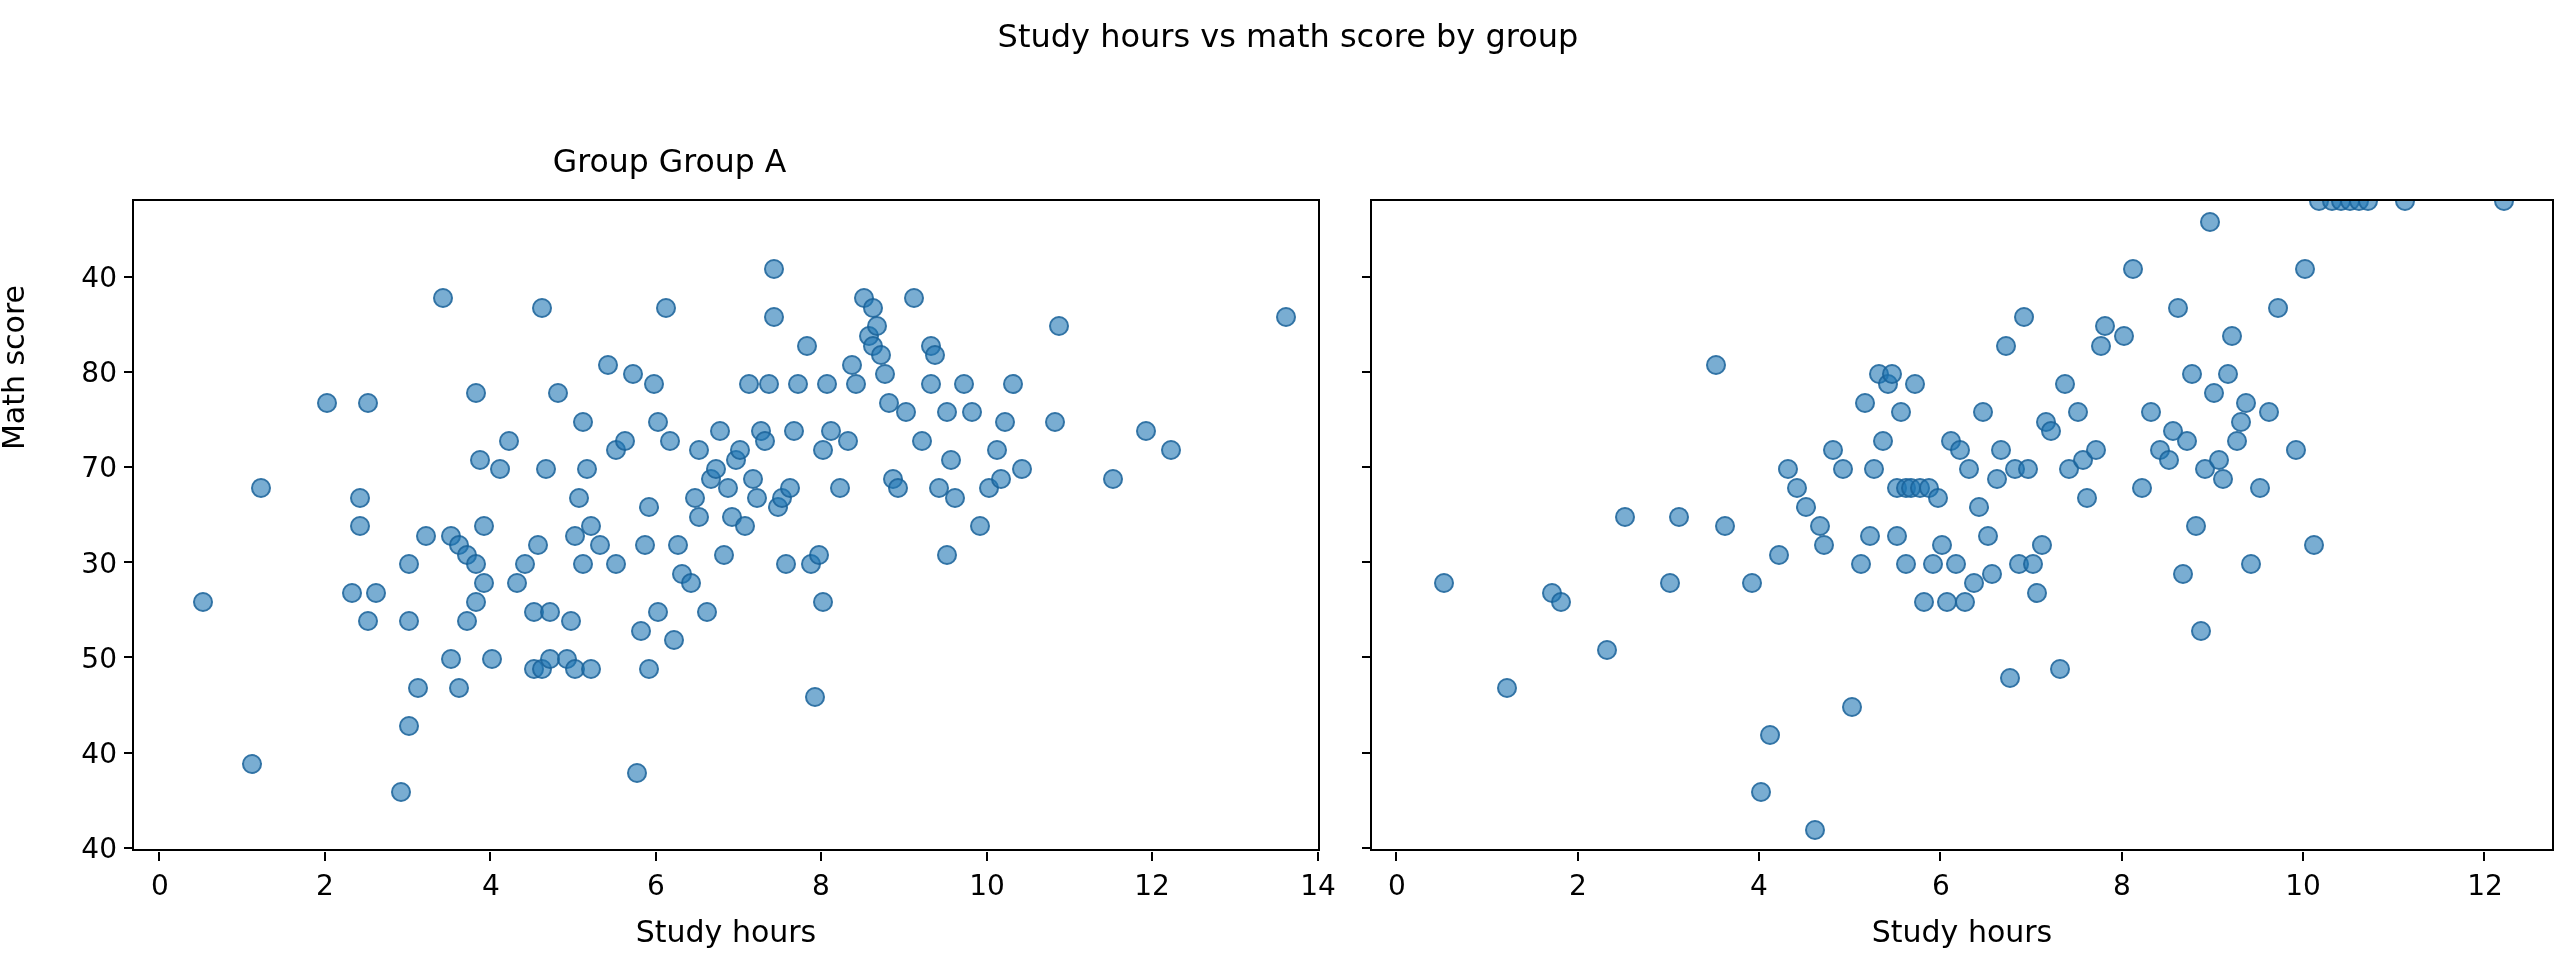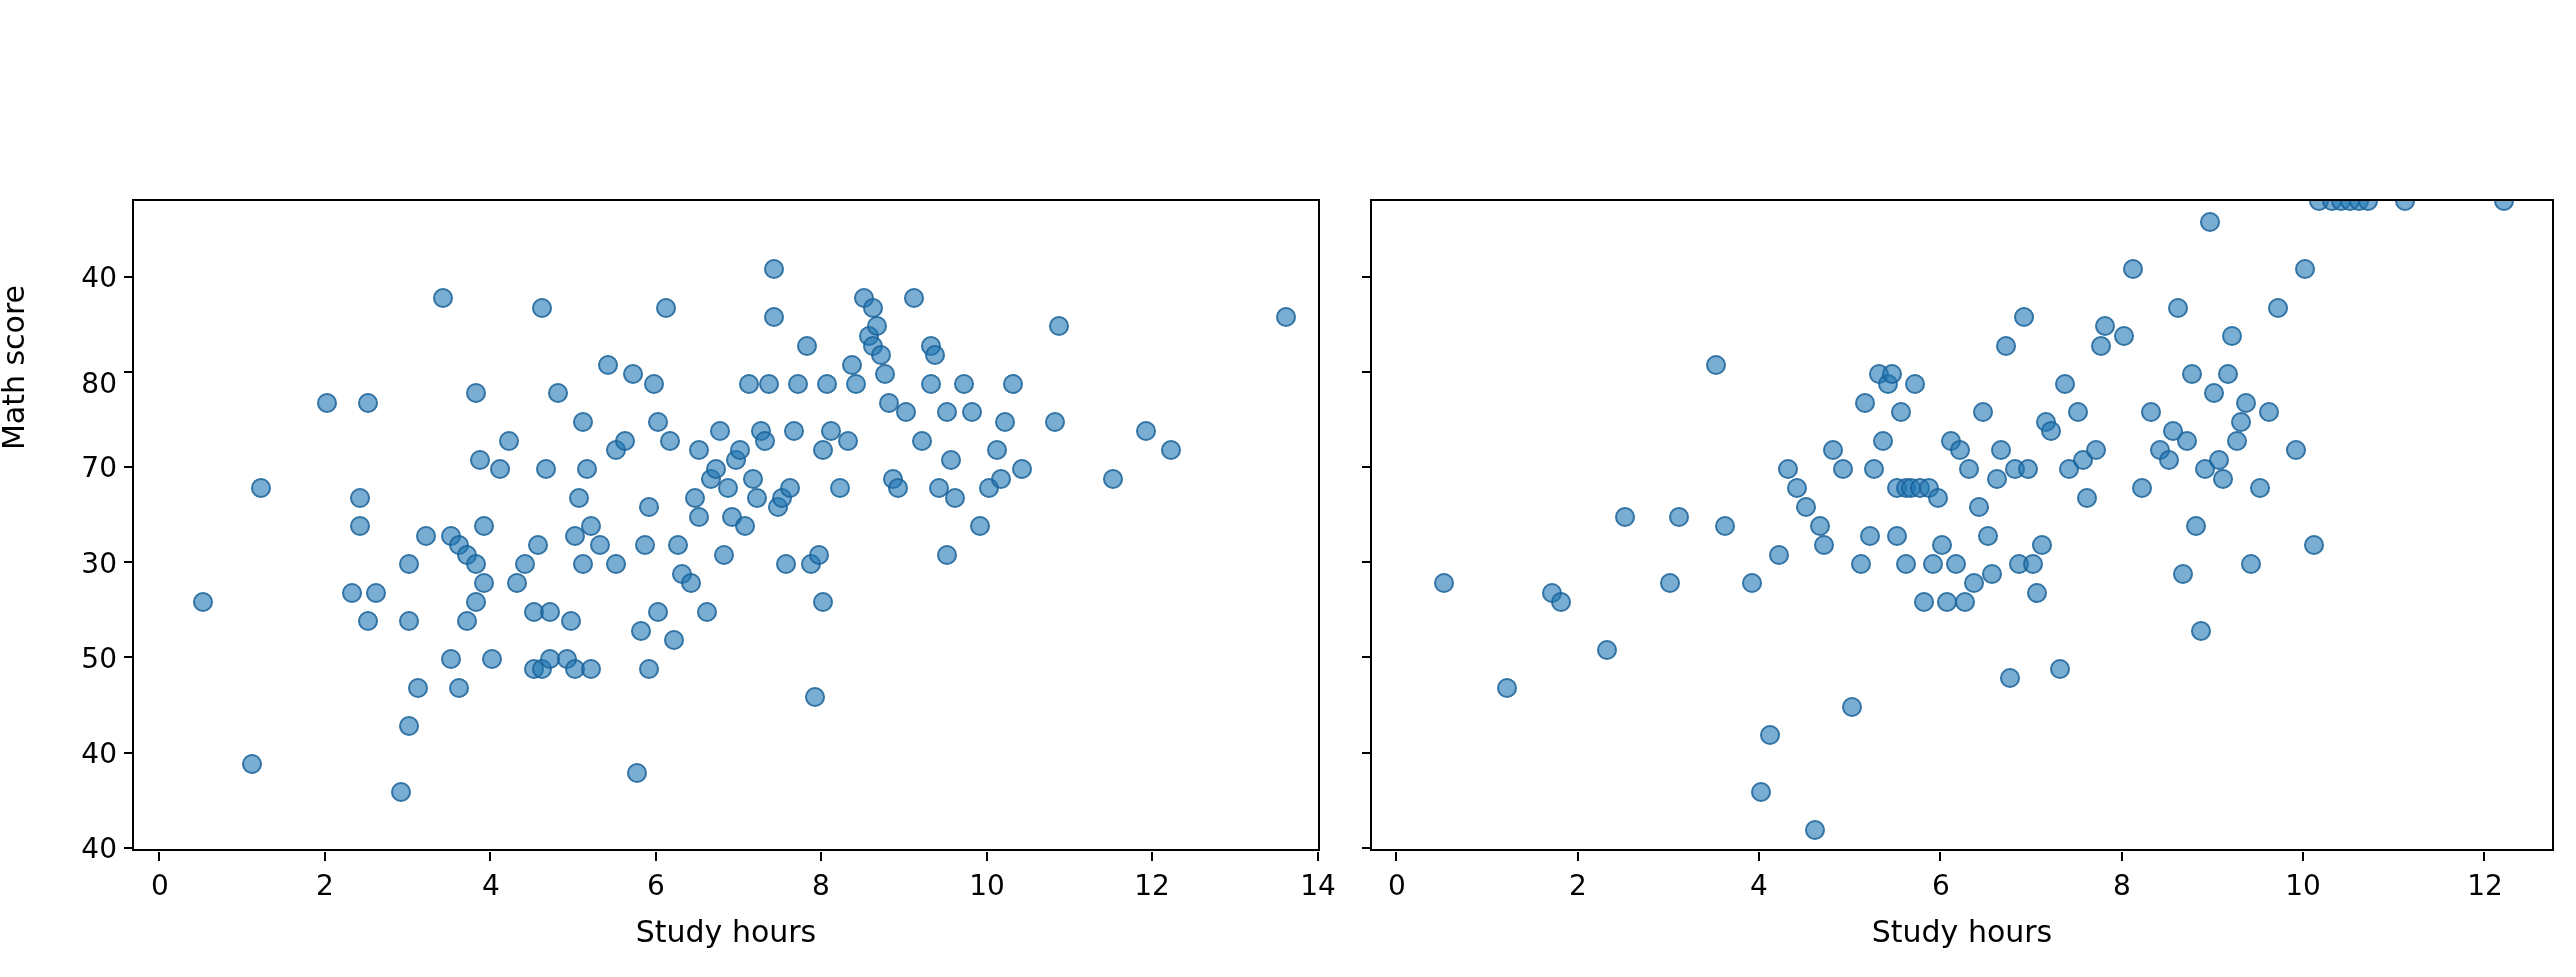--- a/index.html
+++ b/index.html
@@ -121,22 +121,24 @@
     text-align: center;
     font-size: 30px;
     color: #000000;
   }
 </style>
 </head>
 <body>
 
 <div id="figure">
 
+  <div id="suptitle">Study hours vs math score by group</div>
 
   <div class="subplot" id="subplot-a">
+    <div class="axes-title">Group Group A</div>
     <div class="plot-frame" id="frame-a">
       <div class="points-layer" id="pts-a">
           <div class="pt" style="left:69px;top:401px"></div>
           <div class="pt" style="left:118px;top:563px"></div>
           <div class="pt" style="left:127px;top:287px"></div>
           <div class="pt" style="left:193px;top:202px"></div>
           <div class="pt" style="left:218px;top:392px"></div>
           <div class="pt" style="left:226px;top:325px"></div>
           <div class="pt" style="left:226px;top:297px"></div>
           <div class="pt" style="left:234px;top:202px"></div>
@@ -304,21 +306,21 @@
       <div class="ytick-label" style="left: 38px; width: 79px; top: 848px;">40</div>
       <div class="ytick-mark" style="left: 124px; top: 752px;"></div>
       <div class="ytick-label" style="left: 38px; width: 79px; top: 753px;">40</div>
       <div class="ytick-mark" style="left: 124px; top: 656px;"></div>
       <div class="ytick-label" style="left: 38px; width: 79px; top: 658px;">50</div>
       <div class="ytick-mark" style="left: 124px; top: 561px;"></div>
       <div class="ytick-label" style="left: 38px; width: 79px; top: 563px;">30</div>
       <div class="ytick-mark" style="left: 124px; top: 466px;"></div>
       <div class="ytick-label" style="left: 38px; width: 79px; top: 467px;">70</div>
       <div class="ytick-mark" style="left: 124px; top: 371px;"></div>
-      <div class="ytick-label" style="left: 38px; width: 79px; top: 372px; margin-top: 11px;">80</div>
+      <div class="ytick-label" style="left: 38px; width: 79px; top: 372px;">80</div>
       <div class="ytick-mark" style="left: 124px; top: 276px;"></div>
       <div class="ytick-label" style="left: 38px; width: 79px; top: 277px;">40</div>
     </div>
 
   <div class="subplot" id="subplot-b">
     <div class="plot-frame" id="frame-b">
       <div class="points-layer" id="pts-b">
           <div class="pt" style="left:72px;top:382px"></div>
           <div class="pt" style="left:135px;top:487px"></div>
           <div class="pt" style="left:180px;top:392px"></div>

